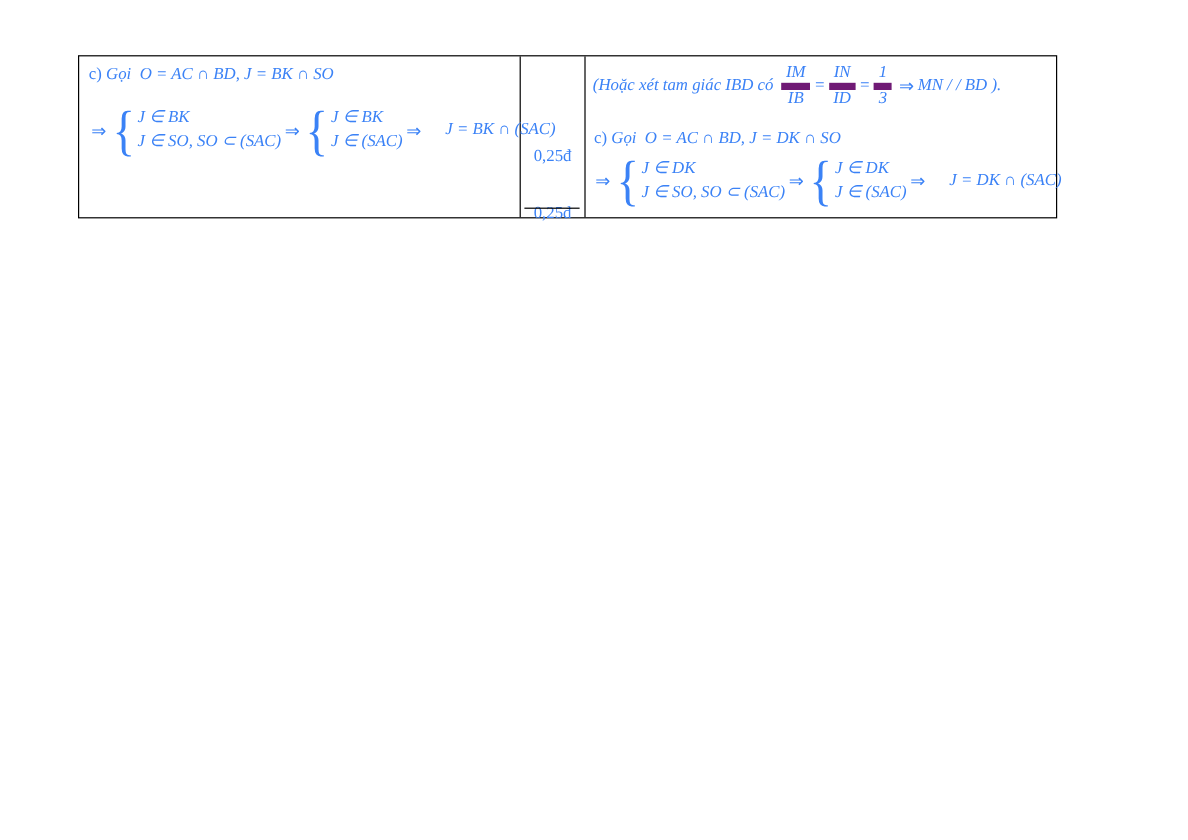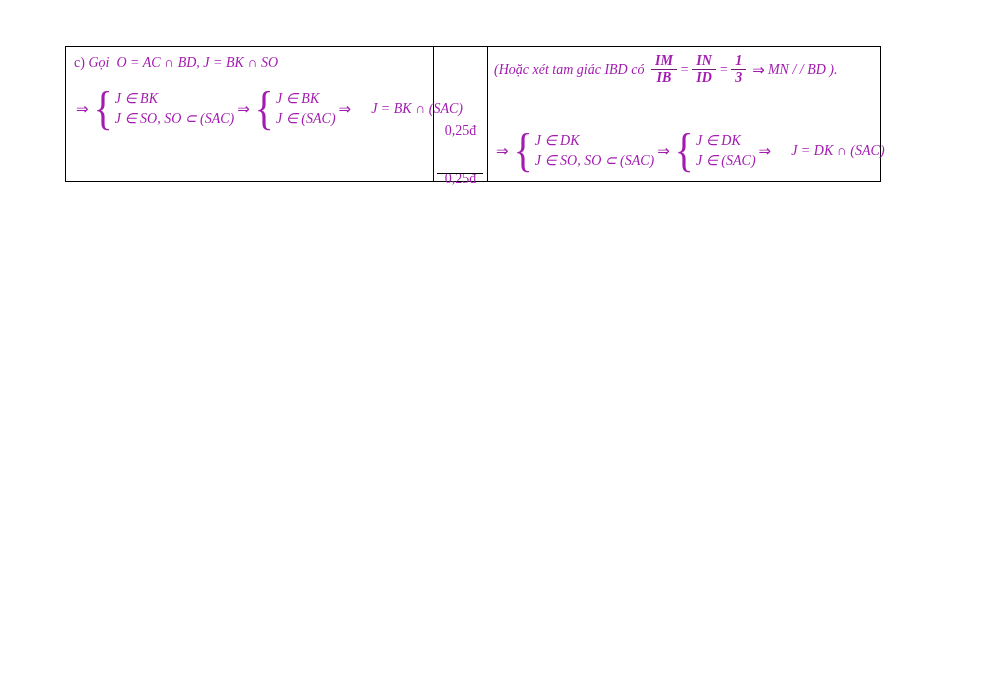--- a/index.html
+++ b/index.html
@@ -6,21 +6,21 @@
     margin: 0;
     padding: 0;
     background: #ffffff;
   }
   .page {
     position: relative;
     width: 990px;
     height: 700px;
     background: #ffffff;
     font-family: "Liberation Serif", serif;
-    color: #a21caf;
+    color: #3b82f6;
     overflow: hidden;
   }
   .answer-table {
     position: absolute;
     left: 65px;
     top: 46px;
     width: 816px;
     height: 136px;
     border: 1px solid #000000;
     box-sizing: border-box;
@@ -112,25 +112,24 @@
     white-space: pre;
   }
   .frac {
     display: inline-flex;
     flex-direction: column;
     align-items: center;
     margin: 0 3px;
     line-height: 16px;
   }
   .frac .num {
-    border-bottom: 1px solid #701a75;
+    border-bottom: 6px solid #701a75;
     padding: 0 4px;
-    font-weight: bold;
-  }
-  .frac .den { padding: 0 2px; font-weight: bold; }
+  }
+  .frac .den { padding: 0 2px; }
 </style>
 </head>
 <body>
 
 <div class="page">
 
   <div class="answer-table">
 
     <div class="vline vline1"></div>
     <div class="vline vline2"></div>
@@ -171,20 +170,21 @@
       </span>
       <span>=</span>
       <span class="frac">
         <span class="num">1</span>
         <span class="den">3</span>
       </span>
       <span class="impl">⇒</span>
       <span>MN / / BD ).</span>
     </div>
 
+    <div class="txt right-line2"><span class="upright">c) </span><span class="ital">Gọi  O = AC ∩ BD, J = DK ∩ SO</span></div>
 
     <div class="system right-system">
       <span class="impl">⇒</span>
       <span class="brace">{</span>
       <span class="stack">
         <span class="row">J ∈ DK</span>
         <span class="row">J ∈ SO, SO ⊂ (SAC)</span>
       </span>
       <span class="impl">⇒</span>
       <span class="brace">{</span>

